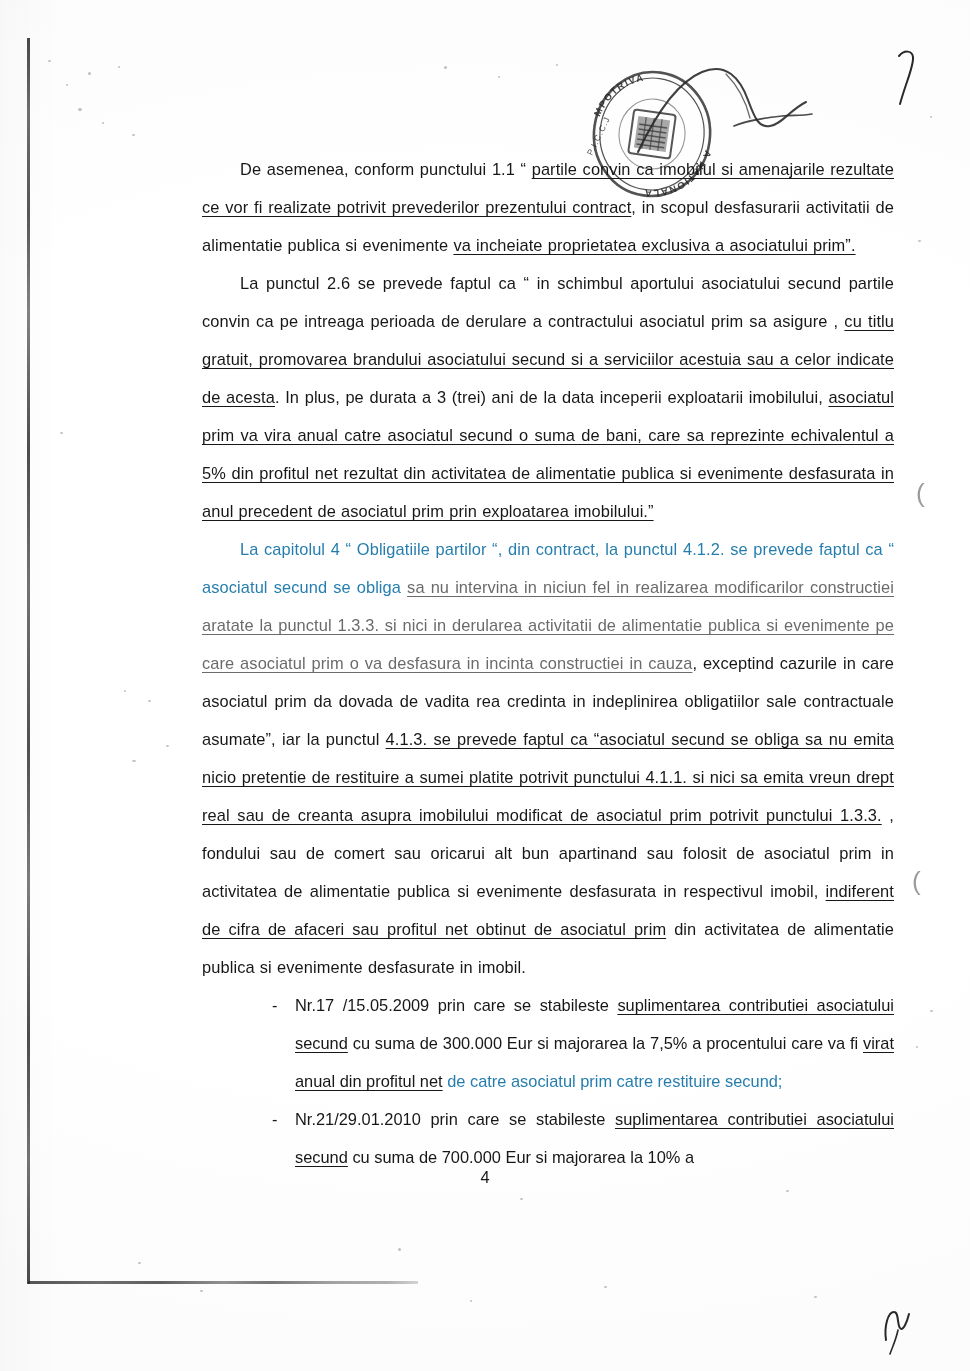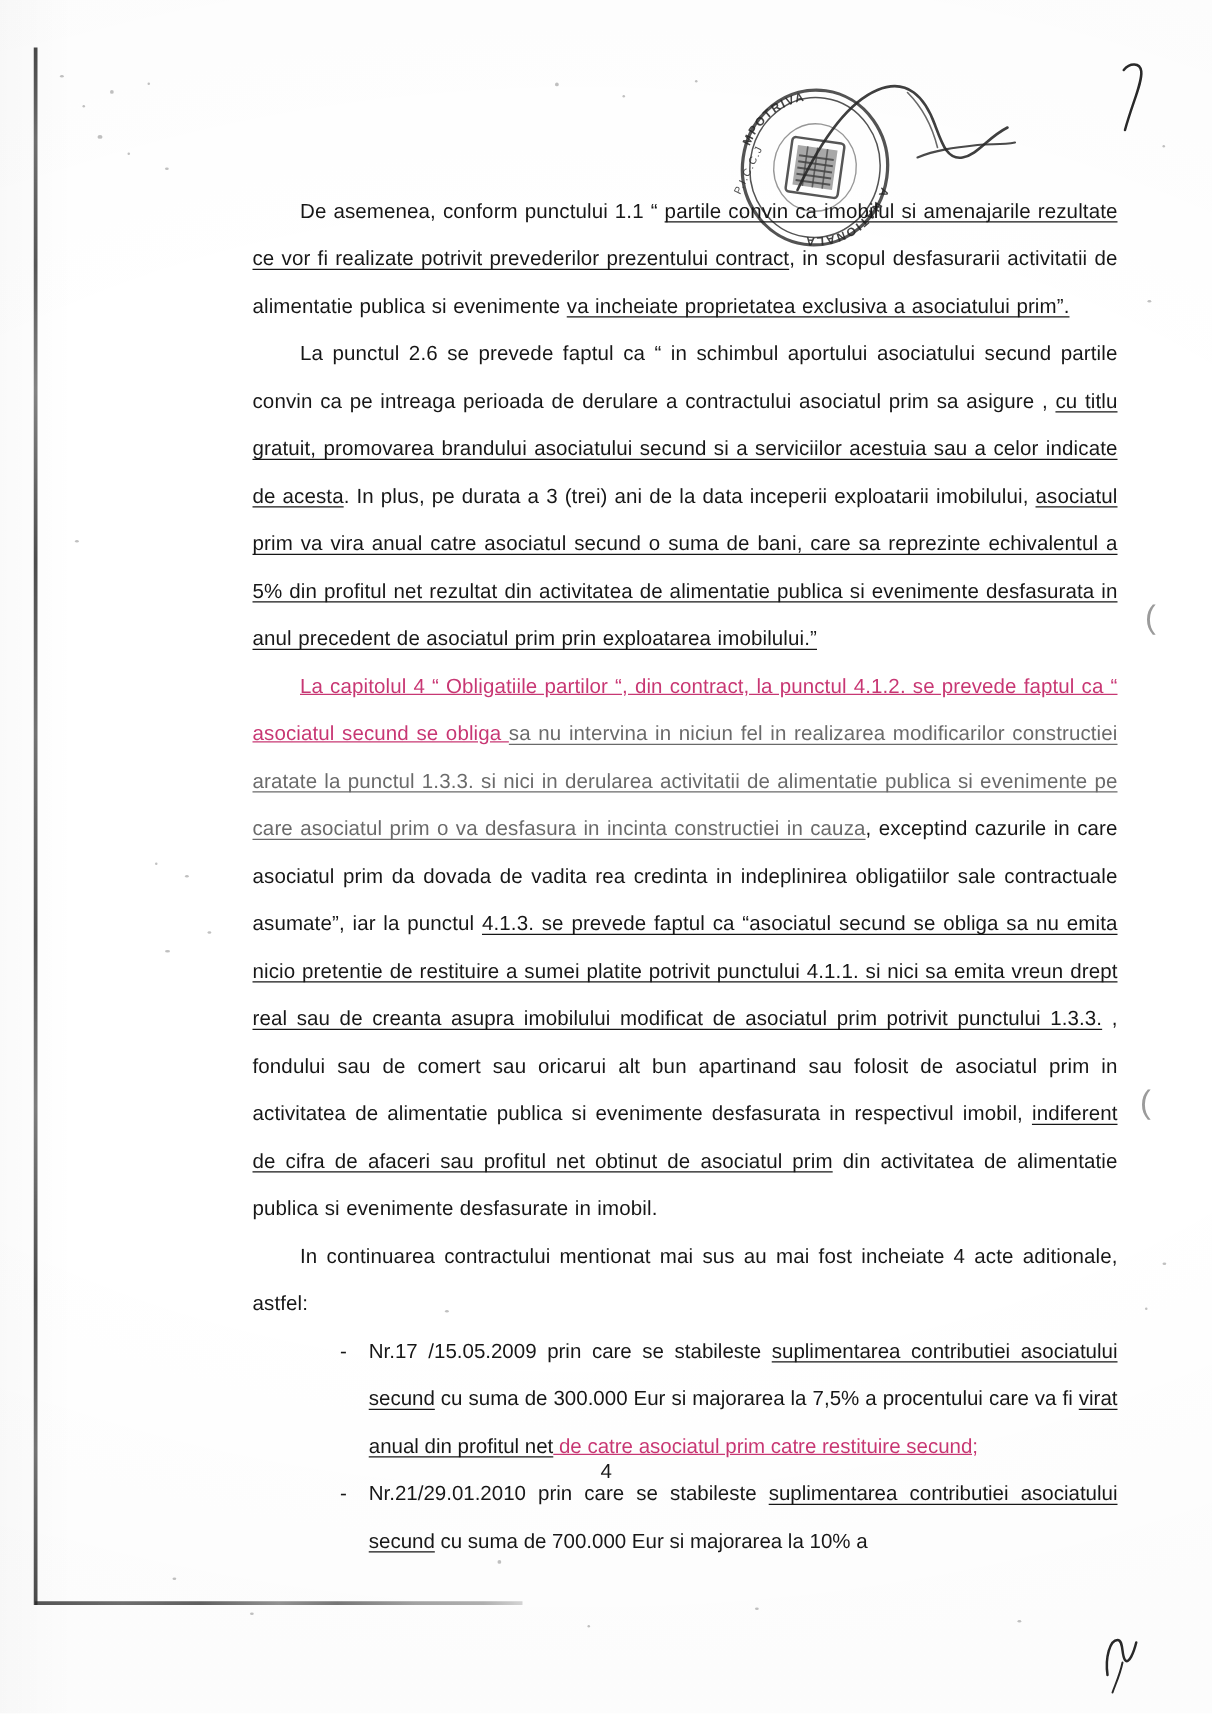--- a/index.html
+++ b/index.html
@@ -70,21 +70,21 @@
     text-indent: 38px;
     font-size: 16.4px;
     line-height: 38px;
     color: #191919;
     letter-spacing: .1px;
     word-spacing: .5px;
   }
   .u { text-decoration: underline; text-underline-offset: 2.5px; }
   
   .faded-1 { color: #5e5e5e; opacity: .92; }
-  .faded-2 { color: #be185d; opacity: .86; text-decoration: underline; }
+  .faded-2 { color: #0369a1; opacity: .86; }
 
   ul.acts {
     list-style: none;
     margin: 0;
     padding: 0;
   }
   ul.acts li {
     position: relative;
     margin: 0;
     padding-left: 93px;
@@ -231,23 +231,20 @@
     </p>
 
     <p class="para">
       <span>La punctul 2.6 se prevede faptul ca “ in schimbul aportului asociatului secund partile convin ca pe intreaga perioada de derulare a contractului asociatul prim sa asigure , </span><span class="u">cu titlu gratuit, promovarea brandului asociatului secund si a serviciilor acestuia sau a celor indicate de acesta</span><span>. In plus, pe durata a 3 (trei) ani de la data inceperii exploatarii imobilului, </span><span class="u">asociatul prim va vira anual catre asociatul secund o suma de bani, care sa reprezinte echivalentul a 5% din profitul net rezultat din activitatea de alimentatie publica si evenimente desfasurata in anul precedent de asociatul prim prin exploatarea imobilului.”</span>
     </p>
 
     <p class="para">
       <span class="faded-2">La capitolul 4 “ Obligatiile partilor “, din contract, la punctul 4.1.2. se prevede faptul ca “ asociatul secund se obliga </span><span class="u faded-1">sa nu intervina in niciun fel in realizarea modificarilor constructiei aratate la punctul 1.3.3. si nici in derularea activitatii de alimentatie publica si evenimente pe care asociatul prim o va desfasura in incinta constructiei in cauza</span><span>, exceptind cazurile in care asociatul prim da dovada de vadita rea credinta in indeplinirea obligatiilor sale contractuale asumate”, iar la punctul </span><span class="u">4.1.3. se prevede faptul ca “asociatul secund se obliga sa nu emita nicio pretentie de restituire a sumei platite potrivit punctului 4.1.1. si nici sa emita vreun drept real sau de creanta asupra imobilului modificat de asociatul prim potrivit punctului 1.3.3.</span><span> , fondului sau de comert sau oricarui alt bun  apartinand sau folosit de asociatul prim in activitatea de alimentatie publica si evenimente desfasurata in respectivul imobil, </span><span class="u">indiferent de cifra de afaceri sau profitul net obtinut de asociatul prim</span><span> din activitatea de alimentatie publica si evenimente desfasurate in imobil.</span>
     </p>
 
-    <p class="para">
-      <span>In continuarea contractului mentionat mai sus au mai fost incheiate 4 acte aditionale, astfel:</span>
-    </p>
 
     <ul class="acts">
       <li>
         <span class="dash">-</span><span>Nr.17  /15.05.2009 prin care se stabileste </span><span class="u">suplimentarea contributiei asociatului secund</span><span> cu suma de 300.000 Eur si majorarea la 7,5% a procentului care va fi </span><span class="u">virat anual din profitul net</span><span class="faded-2"> de catre asociatul prim catre restituire secund;</span>
       </li>
       <li>
         <span class="dash">-</span><span>Nr.21/29.01.2010 prin care se stabileste </span><span class="u">suplimentarea contributiei asociatului secund</span><span> cu suma de 700.000 Eur si majorarea la 10% a</span>
       </li>
     </ul>
 

